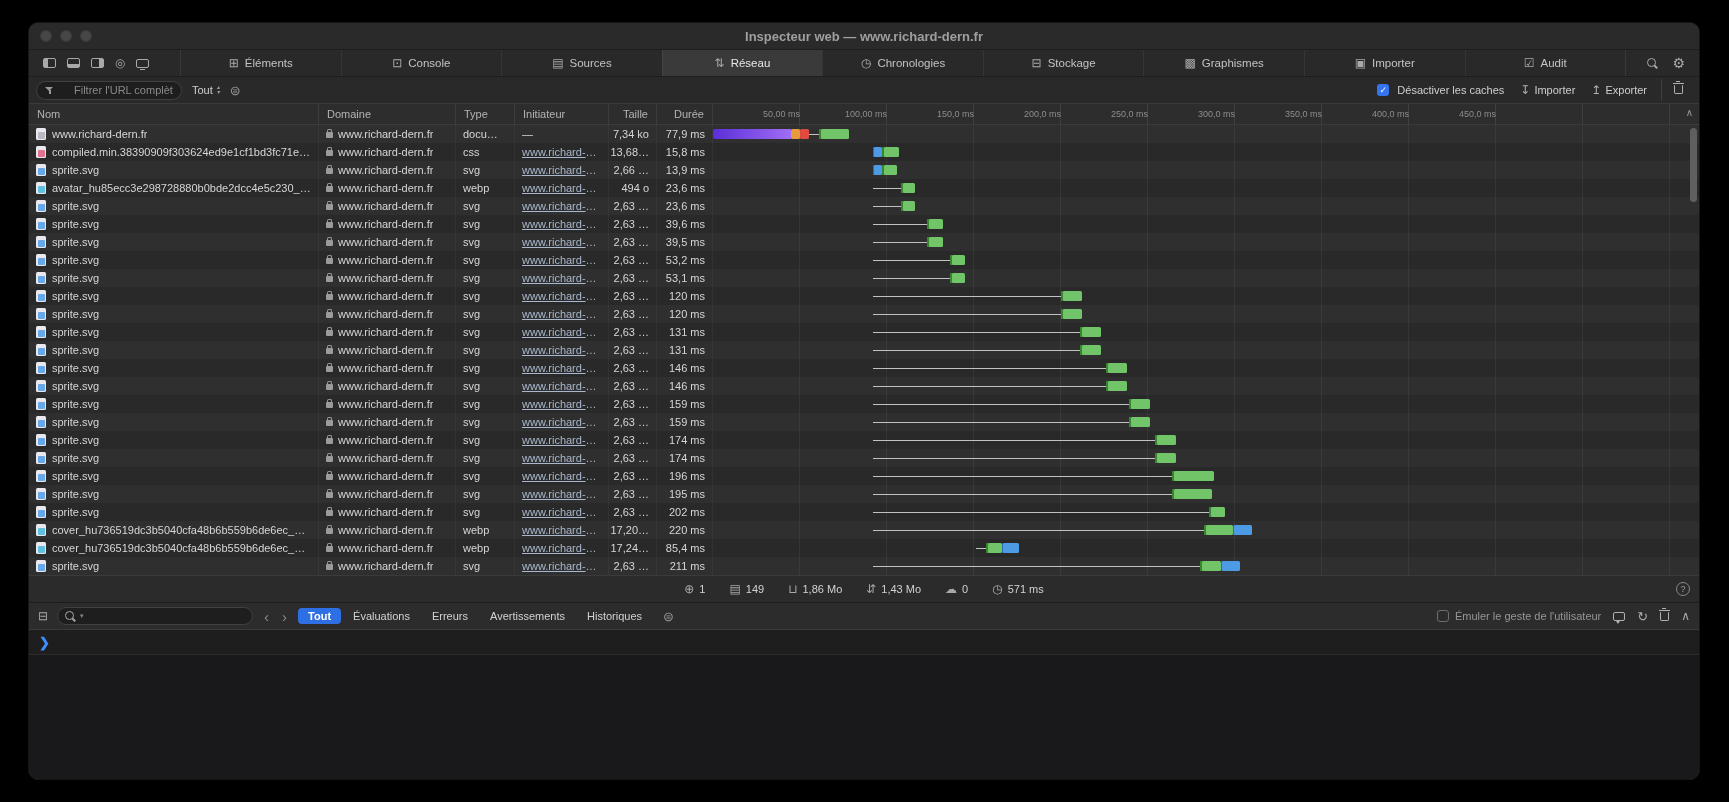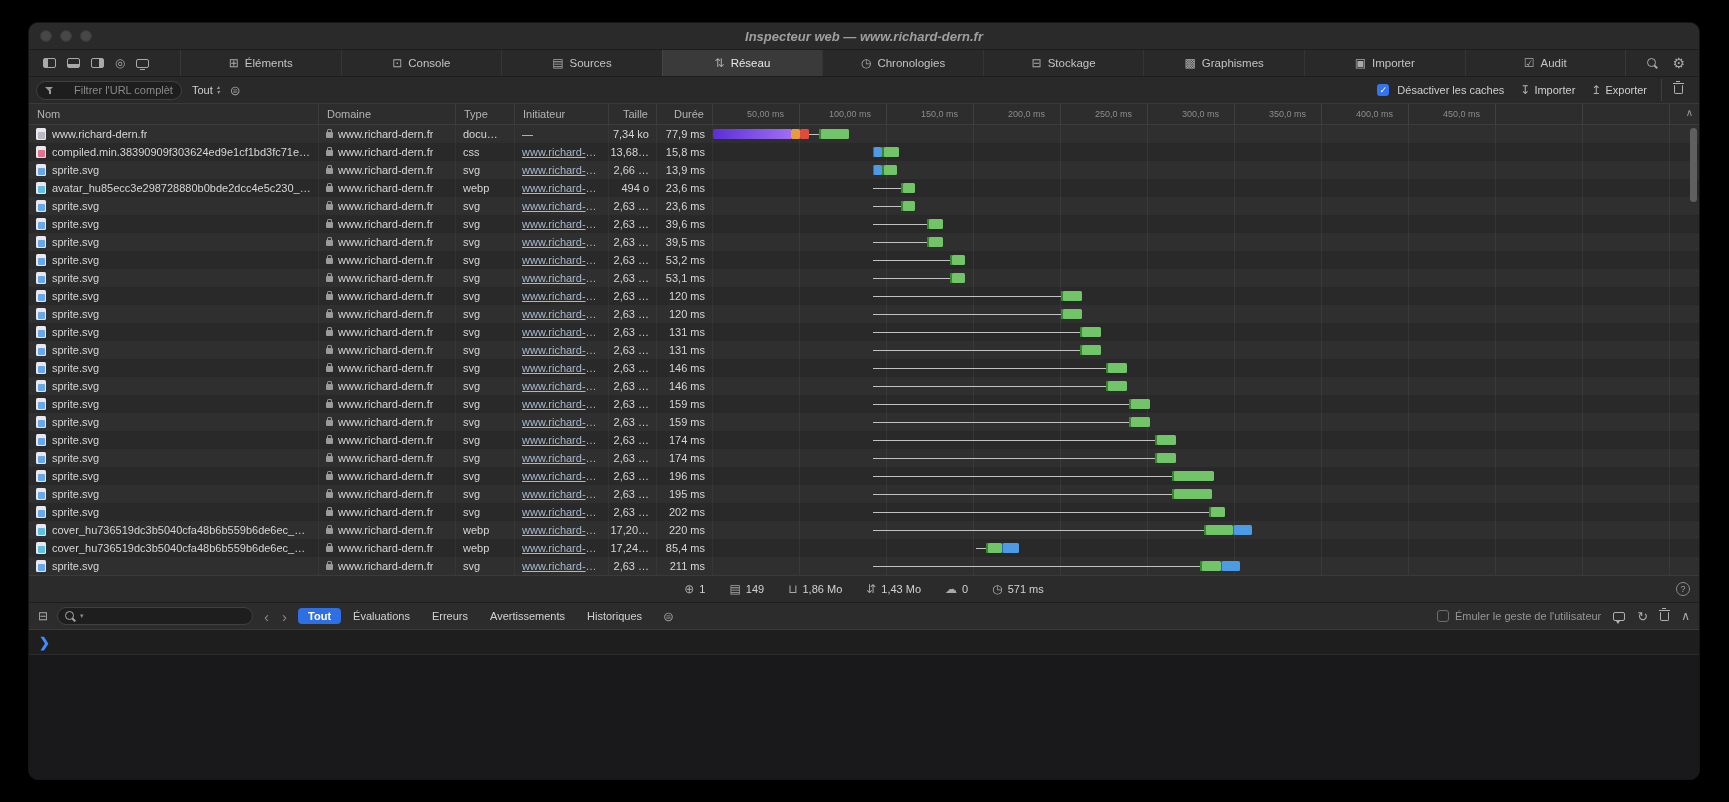--- a/index.html
+++ b/index.html
@@ -7,21 +7,21 @@
     font-family:"Liberation Sans", sans-serif; }
   .window { position:absolute; left:28px; top:22px; width:1672px; height:758px;
     background:#2b2b2b; border:1px solid #161616; border-radius:10px; overflow:hidden;
     display:flex; flex-direction:column; box-shadow:0 25px 60px rgba(0,0,0,.7); }
 
   
   .titlebar { height:27px; flex:none; background:#2a2a2a; border-bottom:1px solid #1d1d1d;
     display:flex; align-items:center; position:relative; }
   .lights { position:absolute; left:11px; display:flex; gap:8px; }
   .light { width:12px; height:12px; border-radius:50%; background:#474747; border:1px solid #3a3a3a; }
-  .wtitle { flex:1; text-align:center; color:#9f9f9f; font-size:13px; font-weight:bold;font-style:italic; }
+  .wtitle { flex:1; text-align:center; color:#9f9f9f; font-size:13px; font-weight:bold; }
 
   
   .tabbar { height:27px; flex:none; background:#292929; border-bottom:1px solid #1d1d1d;
     display:flex; align-items:stretch; }
   .win-controls { width:152px; flex:none; display:flex; align-items:center; gap:11px; padding-left:14px;
     border-right:1px solid rgba(255,255,255,.07); }
   .pane { width:13px; height:10px; border:1px solid #a9a9a9; border-radius:2px; position:relative; }
   .pane.left::before  { content:''; position:absolute; left:0; top:0; bottom:0; width:4px; background:#a9a9a9; }
   .pane.bottom::before{ content:''; position:absolute; left:0; right:0; bottom:0; height:3px; background:#a9a9a9; }
   .pane.right::before { content:''; position:absolute; right:0; top:0; bottom:0; width:4px; background:#a9a9a9; }
@@ -69,21 +69,21 @@
 
   
   .grid-row { display:grid; grid-template-columns:290px 137px 59px 94px 48px 56px 1fr; }
   .thead { height:21px; flex:none; background:#2d2d2d; border-bottom:1px solid #3c3c3c;
     color:#b3b3b3; font-size:11px; }
   .hcell { display:flex; align-items:center; padding:0 8px; border-right:1px solid #3c3c3c;
     overflow:hidden; white-space:nowrap; }
   .hcell.num { justify-content:flex-end; }
   .ruler { padding:0; border-right:none; position:relative;
     background:repeating-linear-gradient(to right, transparent 0, transparent 86px, rgba(255,255,255,.09) 86px, rgba(255,255,255,.09) 87px); }
-  .tick { flex:none; width:87px; text-align:right; padding-right:16px; font-size:9px; color:#8d8d8d; }
+  .tick { flex:none; width:87px; text-align:right; padding-right:0; font-size:9px; color:#8d8d8d; }
   .ruler-chev { position:absolute; right:6px; top:3px; color:#9a9a9a; font-size:10px; }
   .tbody-wrap { position:relative; flex:none; }
   .trow { height:18px; font-size:11px; color:#d6d6d6; }
   .trow:nth-child(odd)  { background:#2f2f2f; }
   .trow:nth-child(even) { background:#292929; }
   .cell { display:flex; align-items:center; padding:0 7px; overflow:hidden; white-space:nowrap;
     border-right:1px solid rgba(255,255,255,.045); }
   .cell.num { justify-content:flex-end; }
   .ellip { overflow:hidden; text-overflow:ellipsis; white-space:nowrap; }
   .link { color:#a9b8cc; text-decoration:underline; }

